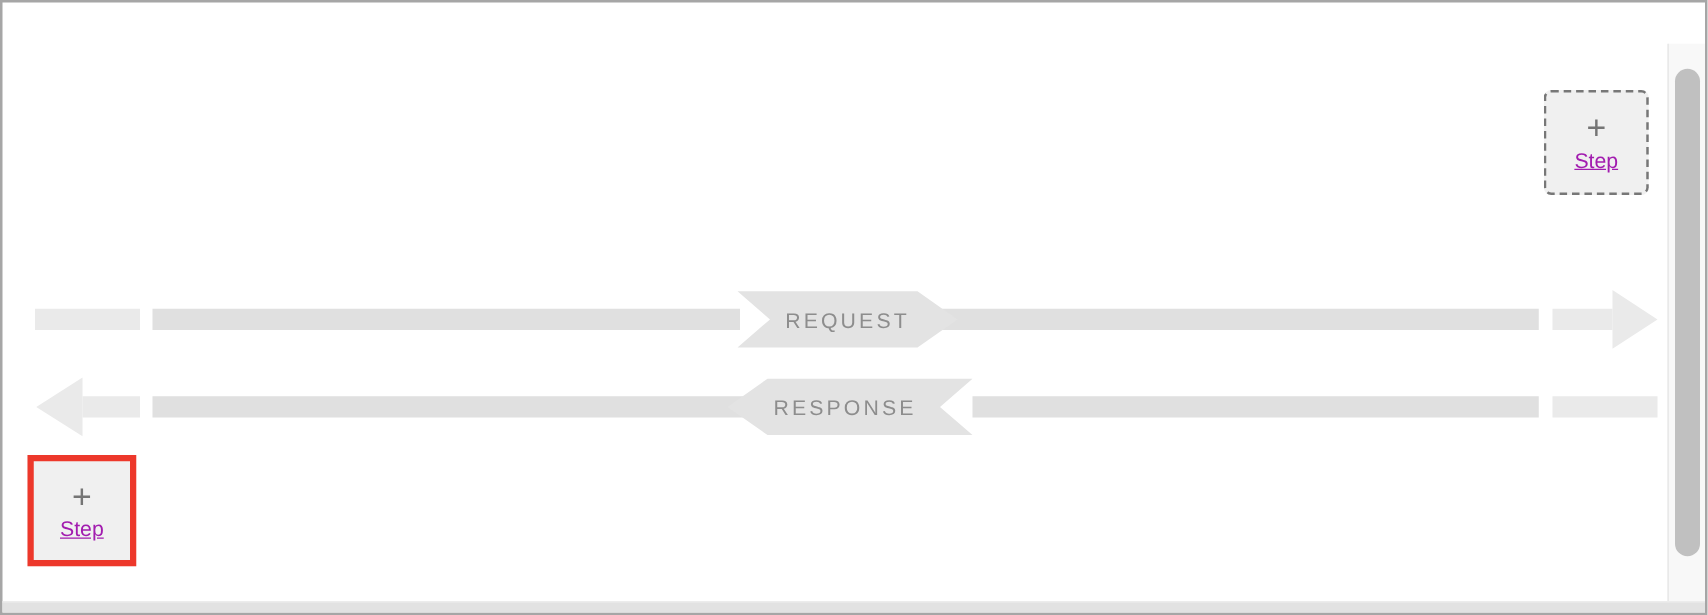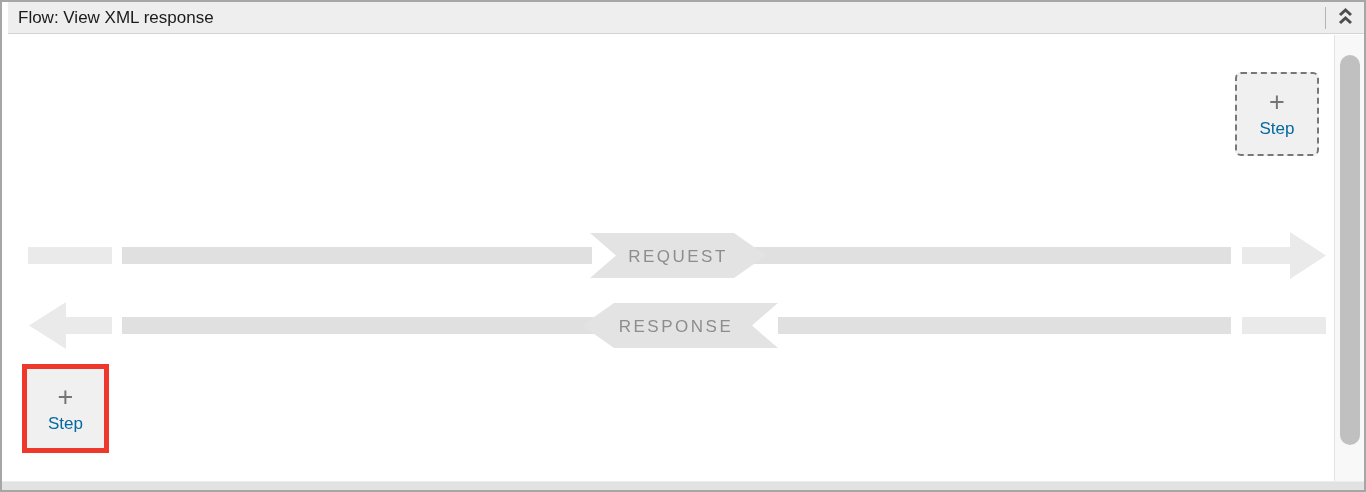--- a/index.html
+++ b/index.html
@@ -76,21 +76,22 @@
     align-items: center; justify-content: center;
     gap: 3px;
     cursor: pointer;
   }
   .step-btn .plus {
     font-size: 27px; line-height: 1;
     color: #757575;
   }
   .step-btn .step-label {
     font-size: 17px;
-    color: #0369a1;
+    color: #a21caf;
+    text-decoration: underline;
   }
   .step-btn-top {
     left: 1227px; top: 37px;       
     width: 84px; height: 84px;
     border: 2px dashed #777777;
     border-radius: 6px;
   }
   .step-btn-bottom {
     left: 14px; top: 329px;        
     width: 87px; height: 89px;
@@ -119,34 +120,20 @@
     height: 9px;
     background: #e2e2e2;
     border-top: 1px solid #ededed;
   }
 </style>
 </head>
 <body>
 
 <div class="panel">
 
-  <div class="titlebar">
-    <div class="title">Flow: View XML response</div>
-    <div class="titlebar-right">
-      <div class="titlebar-divider"></div>
-      <button class="collapse-btn">
-        <span>
-          <svg width="15" height="18" viewBox="0 0 15 18">
-            <polyline points="2,8 7.5,3 13,8" fill="none" stroke="#4d4d4d" stroke-width="3"></polyline>
-            <polyline points="2,16 7.5,11 13,16" fill="none" stroke="#4d4d4d" stroke-width="3"></polyline>
-          </svg>
-        </span>
-      </button>
-    </div>
-  </div>
 
   <div class="content">
 
     <svg class="flow-line flow-request" viewBox="0 0 1332 61" xmlns="http://www.w3.org/2000/svg">
       <rect class="raillt" x="20" y="22" width="84" height="17"></rect>
       <rect class="rail" x="114" y="22" width="470" height="17"></rect>
       <rect class="rail" x="740" y="22" width="483" height="17"></rect>
       <polygon class="banner" points="582,8 726,8 758,30.5 726,53 582,53 608,30.5"></polygon>
       <text class="flow-label" x="670" y="37" text-anchor="middle">REQUEST</text>
       <rect class="raillt" x="1234" y="22" width="48" height="17"></rect>

